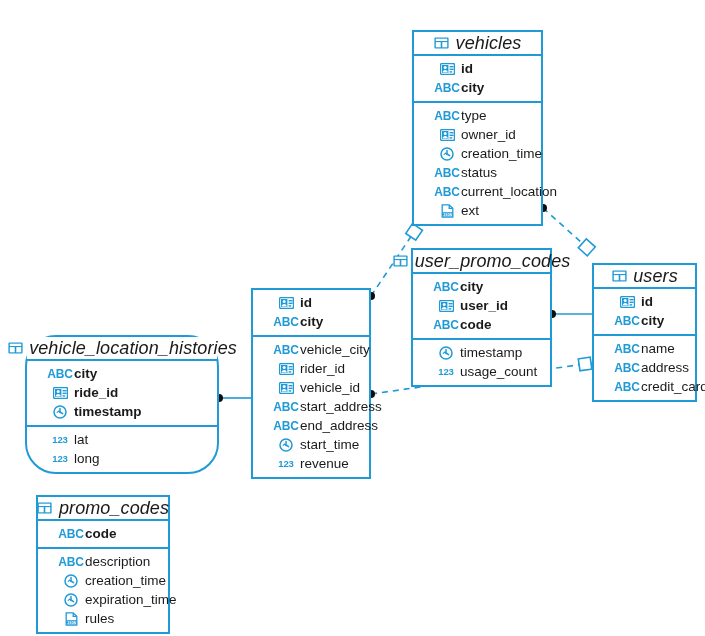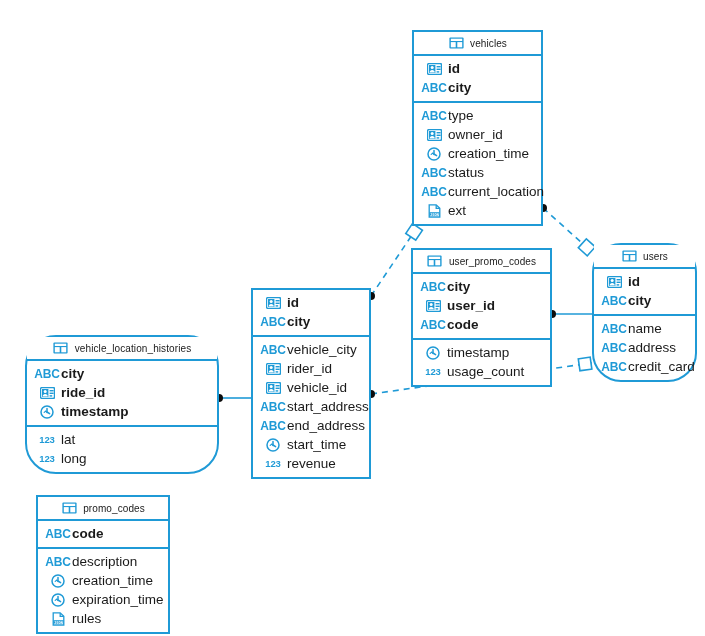--- a/index.html
+++ b/index.html
@@ -37,27 +37,28 @@
     height: 24px;
     border-bottom: 2px solid #1f9ad6;
     display: flex;
     align-items: center;
     justify-content: center;
     gap: 6px;
     background: #ffffff;
     padding: 0 6px;
   }
   .entity-title {
-    font-size: 10px;
+    font-size: 18px;
     color: #1a1a1a;
     white-space: nowrap;
     letter-spacing: .1px;
+    font-style: italic;
   }
   .field-group {
-    padding: 3px 0 4px 4px;
+    padding: 3px 0 4px 17px;
   }
   .field-group + .field-group {
     border-top: 2px solid #1f9ad6;
   }
   .field {
     display: flex;
     align-items: center;
     gap: 6px;
     height: 19px;
     padding: 0 8px;
@@ -258,21 +259,21 @@
               </svg>
             </span>
             <span class="field-label">timestamp</span>
           </div>
           <div class="field">
             <span class="ico ico-num">123</span>
             <span class="field-label">usage_count</span>
           </div>
         </div>
       </div>
-      <div class="entity" style="left: 592px; top: 243px; width: 105px; border-radius: 29px;">
+      <div class="entity" style="left: 592px; top: 263px; width: 105px;">
         <div class="entity-header">
           <span class="ico">
             <svg width="15" height="12" viewBox="0 0 15 12">
               <rect x="0.4" y="0.4" width="14.2" height="11.2" rx="1" fill="#1f9ad6"></rect>
               <rect x="1.8" y="1.7" width="11.4" height="2.3" fill="#ffffff"></rect>
               <rect x="1.8" y="5.1" width="4.9" height="5.2" fill="#ffffff"></rect>
               <rect x="8.3" y="5.1" width="4.9" height="5.2" fill="#ffffff"></rect>
             </svg>
           </span>
           <span class="entity-title">users</span>

